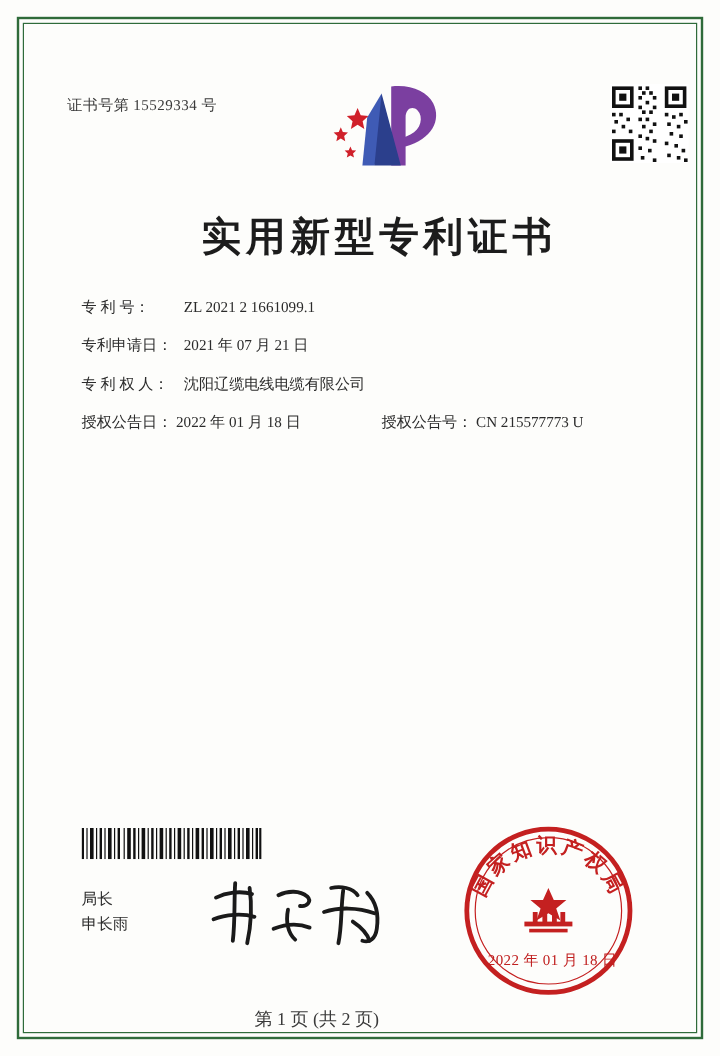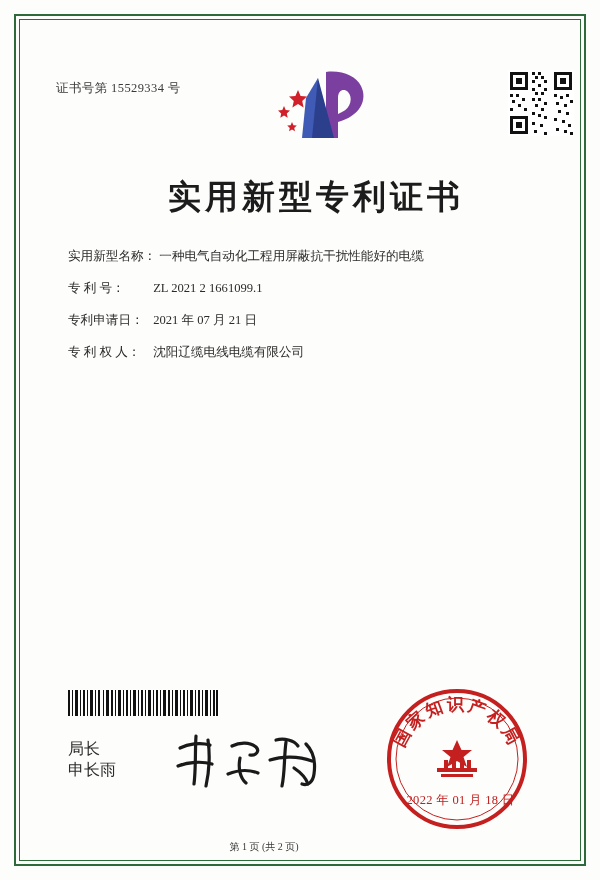--- a/index.html
+++ b/index.html
@@ -142,21 +142,21 @@
     left: 52px;
     top: 690px;
     width: 150px;
     height: 26px;
   }
 
   .signature-block {
     position: absolute;
     left: 52px;
     top: 738px;
-    font-size: 16px;
+    font-size: 13px;
     line-height: 21px;
     color: #2b2b2b;
   }
   .handwriting {
     position: absolute;
     left: 150px;
     top: 728px;
     width: 180px;
     height: 66px;
   }
@@ -180,21 +180,21 @@
     color: #c02020;
     letter-spacing: 0.3px;
   }
 
   .footer {
     position: absolute;
     left: 0;
     top: 840px;
     width: 496px;
     text-align: center;
-    font-size: 10px;
+    font-size: 15px;
     color: #3a3a3a;
   }
 </style>
 </head>
 <body>
 
 <div class="page">
 
   <div class="border-outer"></div>
   <div class="border-inner"></div>
@@ -274,34 +274,38 @@
             <rect x="26" y="60" width="3" height="3"></rect>
             <rect x="36" y="62" width="3" height="3"></rect>
         </g>
       </svg>
     </div>
 
     <div class="title">实用新型专利证书</div>
 
     <div class="fields">
       <div class="field-row">
-        <span class="field-label">实用新型名称：</span>
-        <span class="field-value">一种电气自动化工程用屏蔽抗干扰性能好的电缆</span>
-      </div>
-      <div class="field-row">
         <span class="field-label lbl-w1">专 利 号：</span>
         <span class="field-value">ZL 2021 2 1661099.1</span>
       </div>
       <div class="field-row">
         <span class="field-label lbl-w1">专利申请日：</span>
         <span class="field-value">2021 年 07 月 21 日</span>
       </div>
       <div class="field-row">
         <span class="field-label lbl-w1">专 利 权 人：</span>
         <span class="field-value">沈阳辽缆电线电缆有限公司</span>
+      </div>
+      <div class="pub-row">
+        <span class="field-label">授权公告日：</span>
+        <span class="field-value">2022 年 01 月 18 日</span>
+        <span class="pub-right">
+          <span class="field-label">授权公告号：</span>
+          <span class="field-value">CN 215577773 U</span>
+        </span>
       </div>
     </div>
 
 
     <div class="barcode">
       <svg viewBox="0 0 150 26" width="150" height="26">
         <g fill="#111111">
           <rect x="0" y="0" width="2" height="26"></rect>
             <rect x="4" y="0" width="1" height="26"></rect>
             <rect x="7" y="0" width="3" height="26"></rect>

